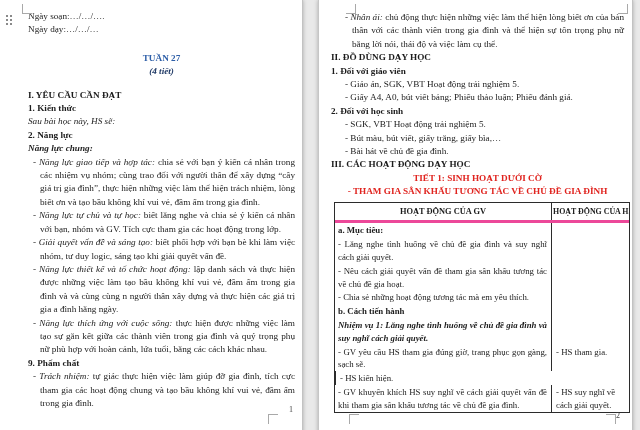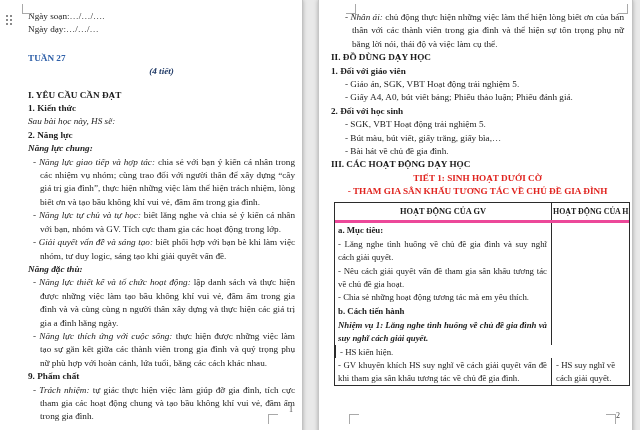--- a/index.html
+++ b/index.html
@@ -11,21 +11,21 @@
           box-shadow:0 0 4px rgba(0,0,0,.28); }
   .page1 { left:0; width:303px; border-right:1px solid #c2c2c2; }
   .page2 { left:318px; width:315px; border-left:1px solid #c6c6c6; border-right:1px solid #c2c2c2; }
 
   .content1 { padding:10px 7px 0 28px; }
   .content2 { padding:11px 8px 0 12px; }
 
   p { font-size:9.2px; line-height:13.4px; }
   .bi { font-weight:bold; font-style:italic; }
   .il { font-style:italic; }
-  .week { color:#2e5fa8; font-weight:bold; margin-top:15px; }
+  .week { color:#2e5fa8; font-weight:bold; text-align:center; margin-top:15px; }
   .dur  { color:#203a66; font-weight:bold; font-style:italic; text-align:center; }
   .h1 { font-weight:bold; margin-top:10px; }
   .h2 { font-weight:bold; }
   .redline { color:#e0241f; font-weight:bold; text-align:center; }
 
   .bullet { text-align:justify; }
   .b1 { padding-left:12px; text-indent:-7px; }
   .b2 { padding-left:21px; text-indent:-7px; }
 
   .dtable { width:296px; margin-left:3px; margin-top:3px;
@@ -70,21 +70,20 @@
       <p class="h1">I. YÊU CẦU CẦN ĐẠT</p>
       <p class="h2">1. Kiến thức</p>
       <p class="il">Sau bài học này, HS sẽ:</p>
       <p class="h2">2. Năng lực</p>
       <p class="bi">Năng lực chung:</p>
 
       <p class="bullet b1"><span class="dash">-</span> <span class="il">Năng lực giao tiếp và hợp tác:</span> <span>chia sẻ với bạn ý kiến cá nhân trong các nhiệm vụ nhóm; cùng trao đổi với người thân để xây dựng “cây giá trị gia đình”, thực hiện những việc làm thể hiện trách nhiệm, lòng biết ơn và tạo bầu không khí vui vẻ, đầm ấm trong gia đình.</span></p>
       <p class="bullet b1"><span class="dash">-</span> <span class="il">Năng lực tự chủ và tự học:</span> <span>biết lắng nghe và chia sẻ ý kiến cá nhân với bạn, nhóm và GV. Tích cực tham gia các hoạt động trong lớp.</span></p>
       <p class="bullet b1"><span class="dash">-</span> <span class="il">Giải quyết vấn đề và sáng tạo:</span> <span>biết phối hợp với bạn bè khi làm việc nhóm, tư duy logic, sáng tạo khi giải quyết vấn đề.</span></p>
 
-      <p class="bi">Năng đặc thù:</p>
 
       <p class="bullet b1"><span class="dash">-</span> <span class="il">Năng lực thiết kế và tổ chức hoạt động:</span> <span>lập danh sách và thực hiện được những việc làm tạo bầu không khí vui vẻ, đầm ấm trong gia đình và và cùng cùng n người thân xây dựng và thực hiện các giá trị gia a đình hằng ngày.</span></p>
       <p class="bullet b1"><span class="dash">-</span> <span class="il">Năng lực thích ứng với cuộc sống:</span> <span>thực hiện được những việc làm tạo sự gắn kết giữa các thành viên trong gia đình và quý trọng phụ nữ phù hợp với hoàn cảnh, lứa tuổi, bằng các cách khác nhau.</span></p>
 
       <p class="h2">9. Phẩm chất</p>
       <p class="bullet b1"><span class="dash">-</span> <span class="il">Trách nhiệm:</span> <span>tự giác thực hiện việc làm giúp đỡ gia đình, tích cực tham gia các hoạt động chung và tạo bầu không khí vui vẻ, đầm ấm trong gia đình.</span></p>
     </div>
   </div>
 
   <div class="page page2">
@@ -125,20 +124,24 @@
         </div>
         <div class="trow">
           <div class="tc gv rb">b. Cách tiến hành</div>
           <div class="tc hs"></div>
         </div>
         <div class="trow">
           <div class="tc gv rbi">Nhiệm vụ 1: Lắng nghe tình huống về chủ đề gia đình và suy nghĩ cách giải quyết.</div>
           <div class="tc hs"></div>
         </div>
         <div class="trow">
+          <div class="tc gv">- GV yêu cầu HS tham gia đúng giờ, trang phục gọn gàng, sạch sẽ.</div>
+          <div class="tc hs">- HS tham gia.</div>
+        </div>
+        <div class="trow">
           <div class="tc hs">- HS kiến hiện.</div>
         </div>
         <div class="trow">
           <div class="tc gv">- GV khuyến khích HS suy nghĩ về cách giải quyết vấn đề khi tham gia sân khấu tương tác về chủ đề gia đình.</div>
           <div class="tc hs">- HS suy nghĩ về cách giải quyết.</div>
         </div>
       </div>
     </div>
   </div>
 

